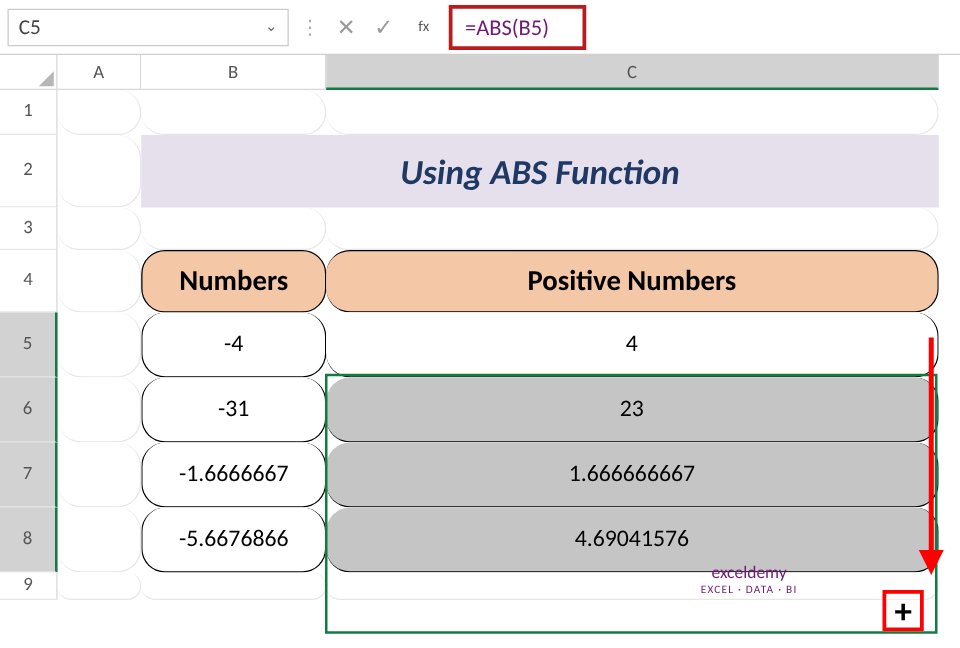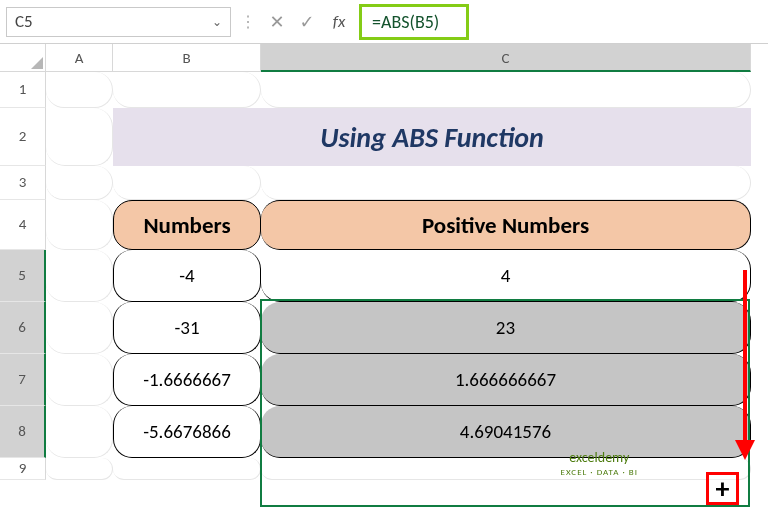--- a/index.html
+++ b/index.html
@@ -33,27 +33,27 @@
       position: relative;
     }
     .name-box .dd {
       position: absolute;
       right: 8px;
       font-size: 12px;
       color: #666;
     }
     .fb-sep { color: #aaa; font-size: 16px; padding: 0 3px; }
     .fb-btn { width: 24px; text-align: center; color: #999; font-size: 18px; }
-    .fx { width: 28px; text-align: center; color: #555; font-size: 17px; font-style: italic; }
+    .fx { width: 28px; text-align: center; color: #555; font-size: 12px; }
     .formula-input {
       flex: 0 0 auto;
-      border: 3px solid #84cc16;
+      border: 3px solid #b91c1c;
       padding: 4px 10px;
       font-size: 18px;
-      color: #14532d;
+      color: #701a75;
       min-width: 110px;
     }
 
     .grid {
       position: relative;
       display: grid;
       grid-template-columns: 46px 67px 148px 490px;
       font-size: 15px;
     }
     .col-head {
@@ -180,21 +180,21 @@
       font-size: 28px;
       font-weight: bold;
       color: #000;
       background: rgba(255,255,255,0.4);
     }
 
     .watermark {
       position: absolute;
       right: 130px;
       bottom: 40px;
-      color: #4d7c0f;
+      color: #701a75;
       font-size: 14px;
       text-align: center;
       line-height: 1.2;
       pointer-events: none;
     }
     .watermark .sub { font-size: 9px; letter-spacing: 1px; }
   </style>
 </head>
 <body>
 

